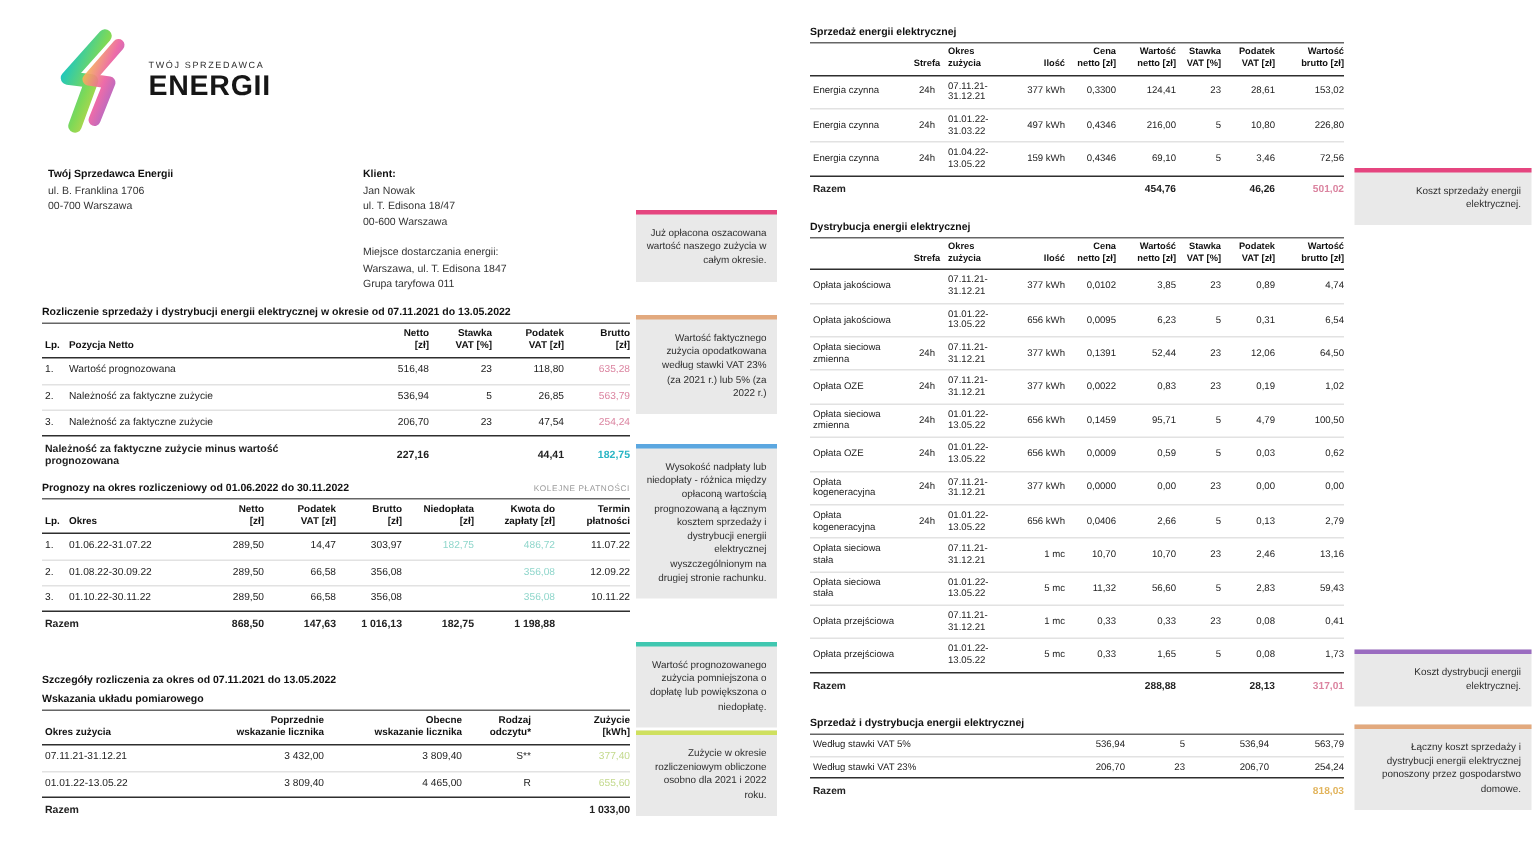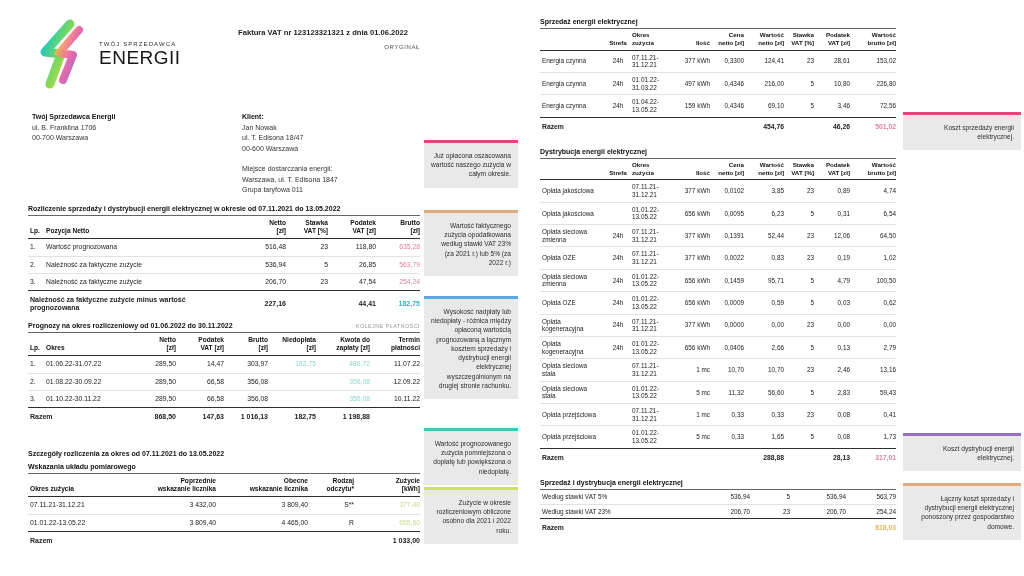--- a/index.html
+++ b/index.html
@@ -4,21 +4,21 @@
 <style>
   * { margin:0; padding:0; box-sizing:border-box; }
   html,body { width:1024px; height:576px; background:#fff; overflow:hidden;
     font-family:"Liberation Sans", sans-serif; color:#1d1d1f; }
 
   
   .left-col { position:absolute; left:28px; top:16px; width:392px; height:560px; }
   .brand { position:absolute; left:4px; top:2px; display:flex; align-items:center; }
   .brand-text { margin-left:5px; }
   .brand-top { font-size:6px; letter-spacing:1.1px; color:#2d2d2d; }
-  .brand-main { font-size:19px; font-weight:normal; letter-spacing:0.5px; color:#161616; }
+  .brand-main { font-size:19px; font-weight:bold; letter-spacing:0.5px; color:#161616; }
   .invoice-head { position:absolute; left:198px; top:12px; width:194px; }
   .invoice-title { font-size:7.6px; font-weight:bold; text-align:center; color:#222; }
   .invoice-original { font-size:6px; color:#555; text-align:right; margin-top:7px; letter-spacing:0.6px; }
   .addr { position:absolute; top:96px; font-size:7px; line-height:1.5; color:#333; }
   .addr b { color:#111; }
   .seller { left:4px; }
   .client { left:214px; }
   .delivery { margin-top:10px; }
 
   .sec1 { position:absolute; left:0; top:189px; width:392px; }
@@ -83,24 +83,20 @@
       </defs>
       <path d="M38 6 L13 34 L29 36 L18 66" fill="none" stroke="url(#g1)" stroke-width="9" stroke-linecap="round" stroke-linejoin="round"></path>
       <path d="M47 12 L27 35 L41 37 L31 62" fill="none" stroke="url(#g2)" stroke-width="8" stroke-linecap="round" stroke-linejoin="round" opacity="0.92"></path>
     </svg>
     <div class="brand-text">
       <div class="brand-top">TWÓJ SPRZEDAWCA</div>
       <div class="brand-main">ENERGII</div>
     </div>
   </div>
 
-  <div class="invoice-head">
-    <div class="invoice-title">Faktura VAT nr 123123321321  z dnia 01.06.2022</div>
-    <div class="invoice-original">ORYGINAŁ</div>
-  </div>
 
   <div class="addr seller">
     <b>Twój Sprzedawca Energii</b><br>
     <span>ul. B. Franklina 1706</span><br>
     <span>00-700 Warszawa</span>
   </div>
 
   <div class="addr client">
     <b>Klient:</b><br>
     <span>Jan Nowak</span><br>

